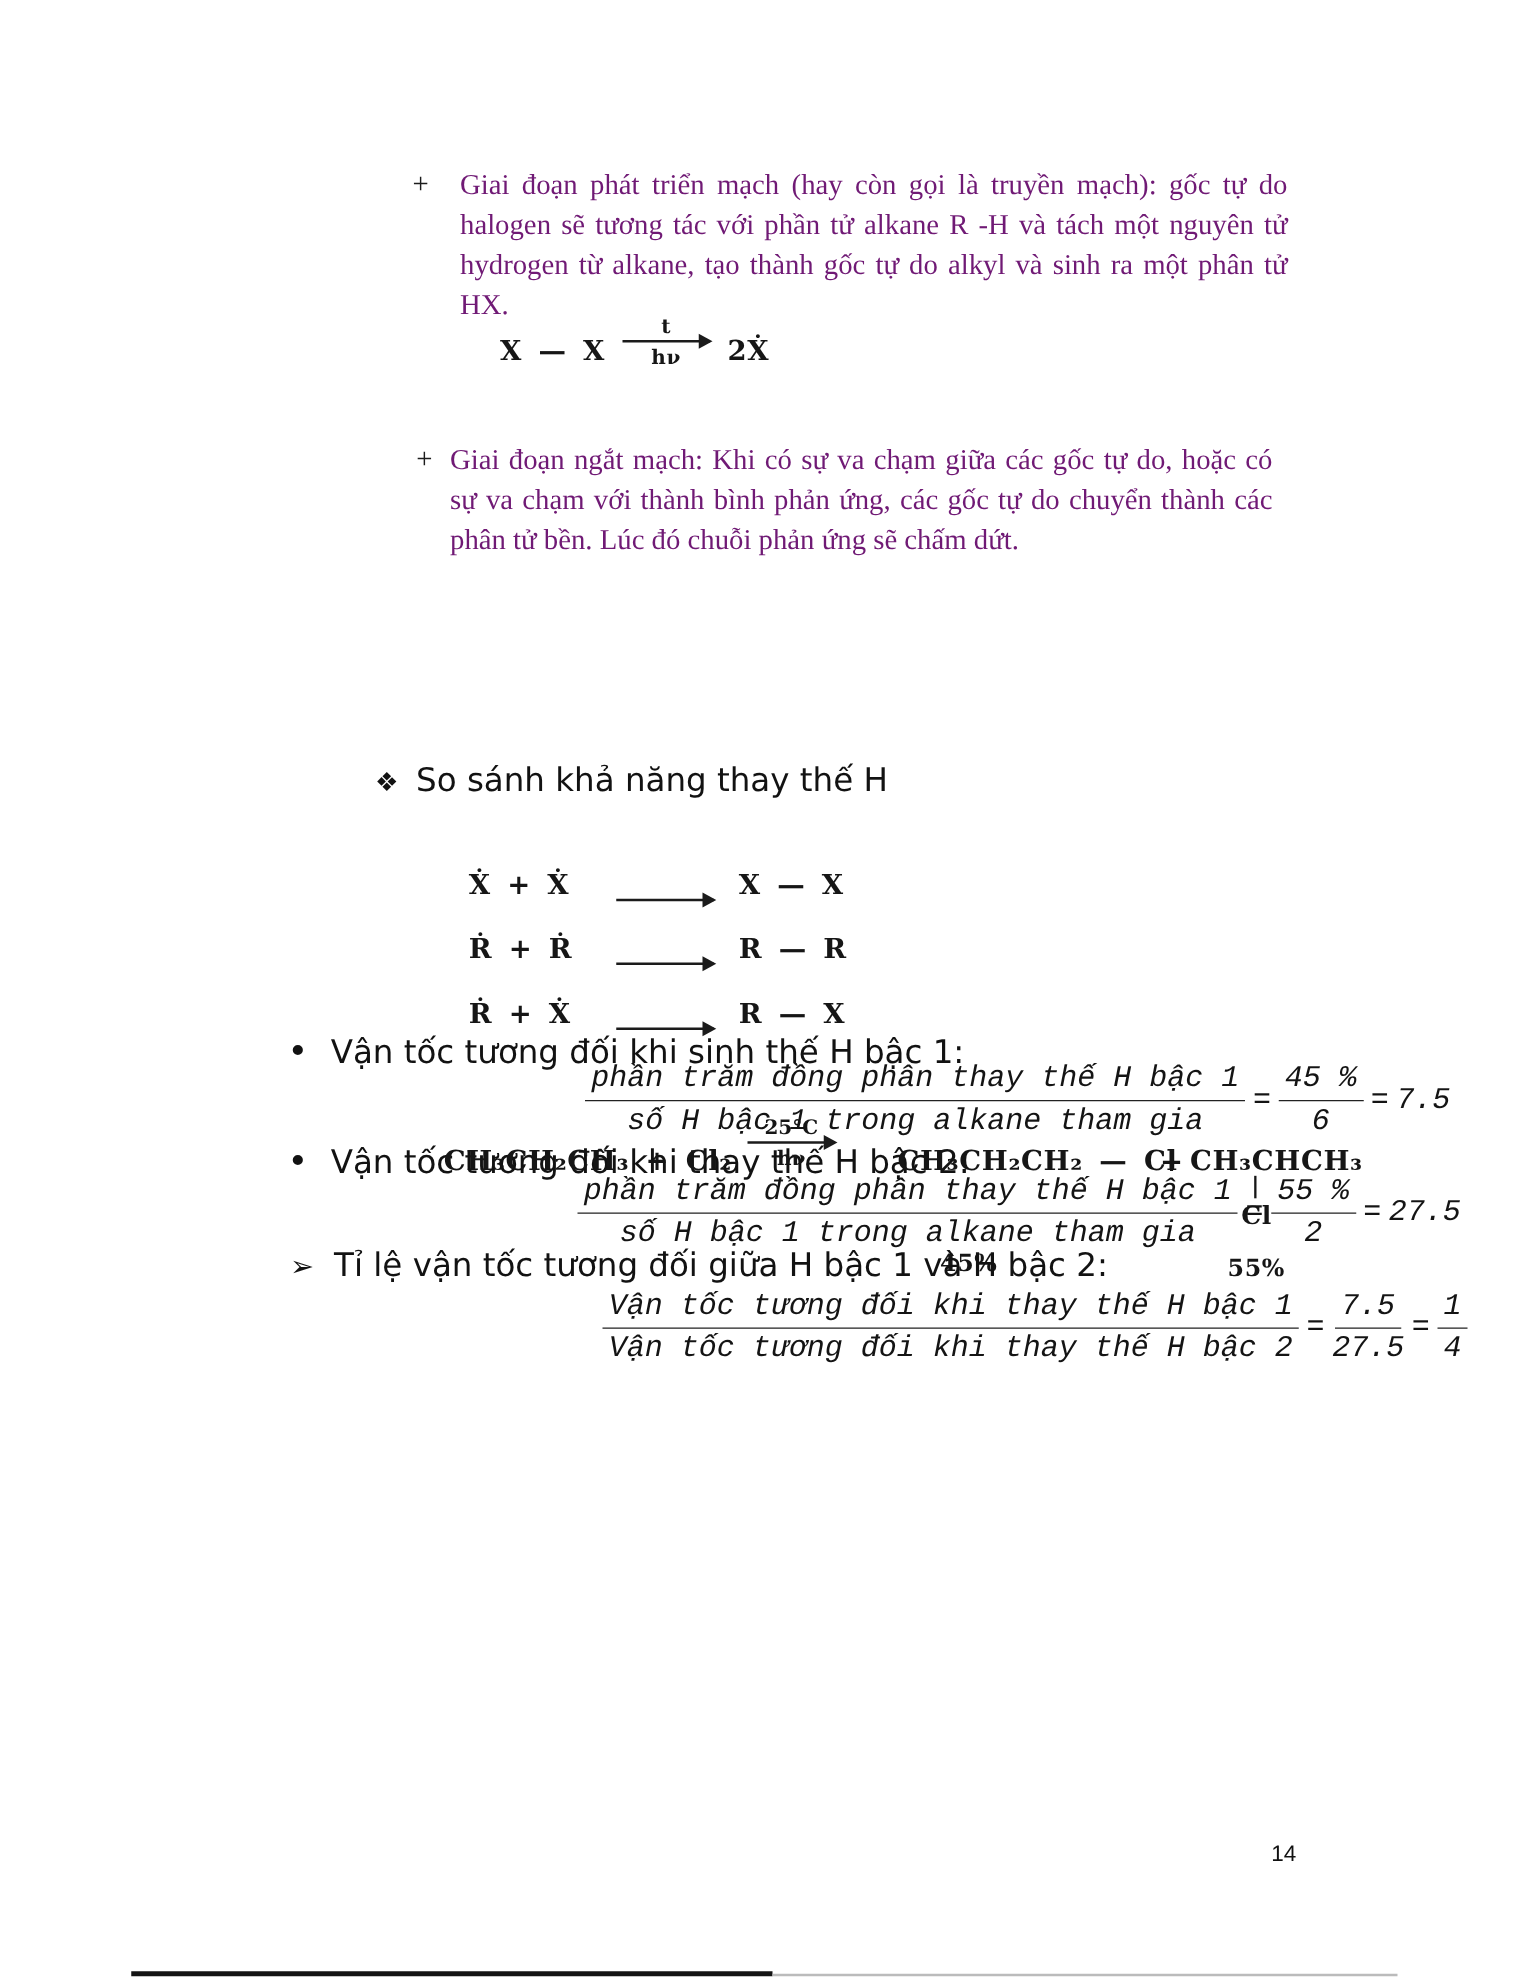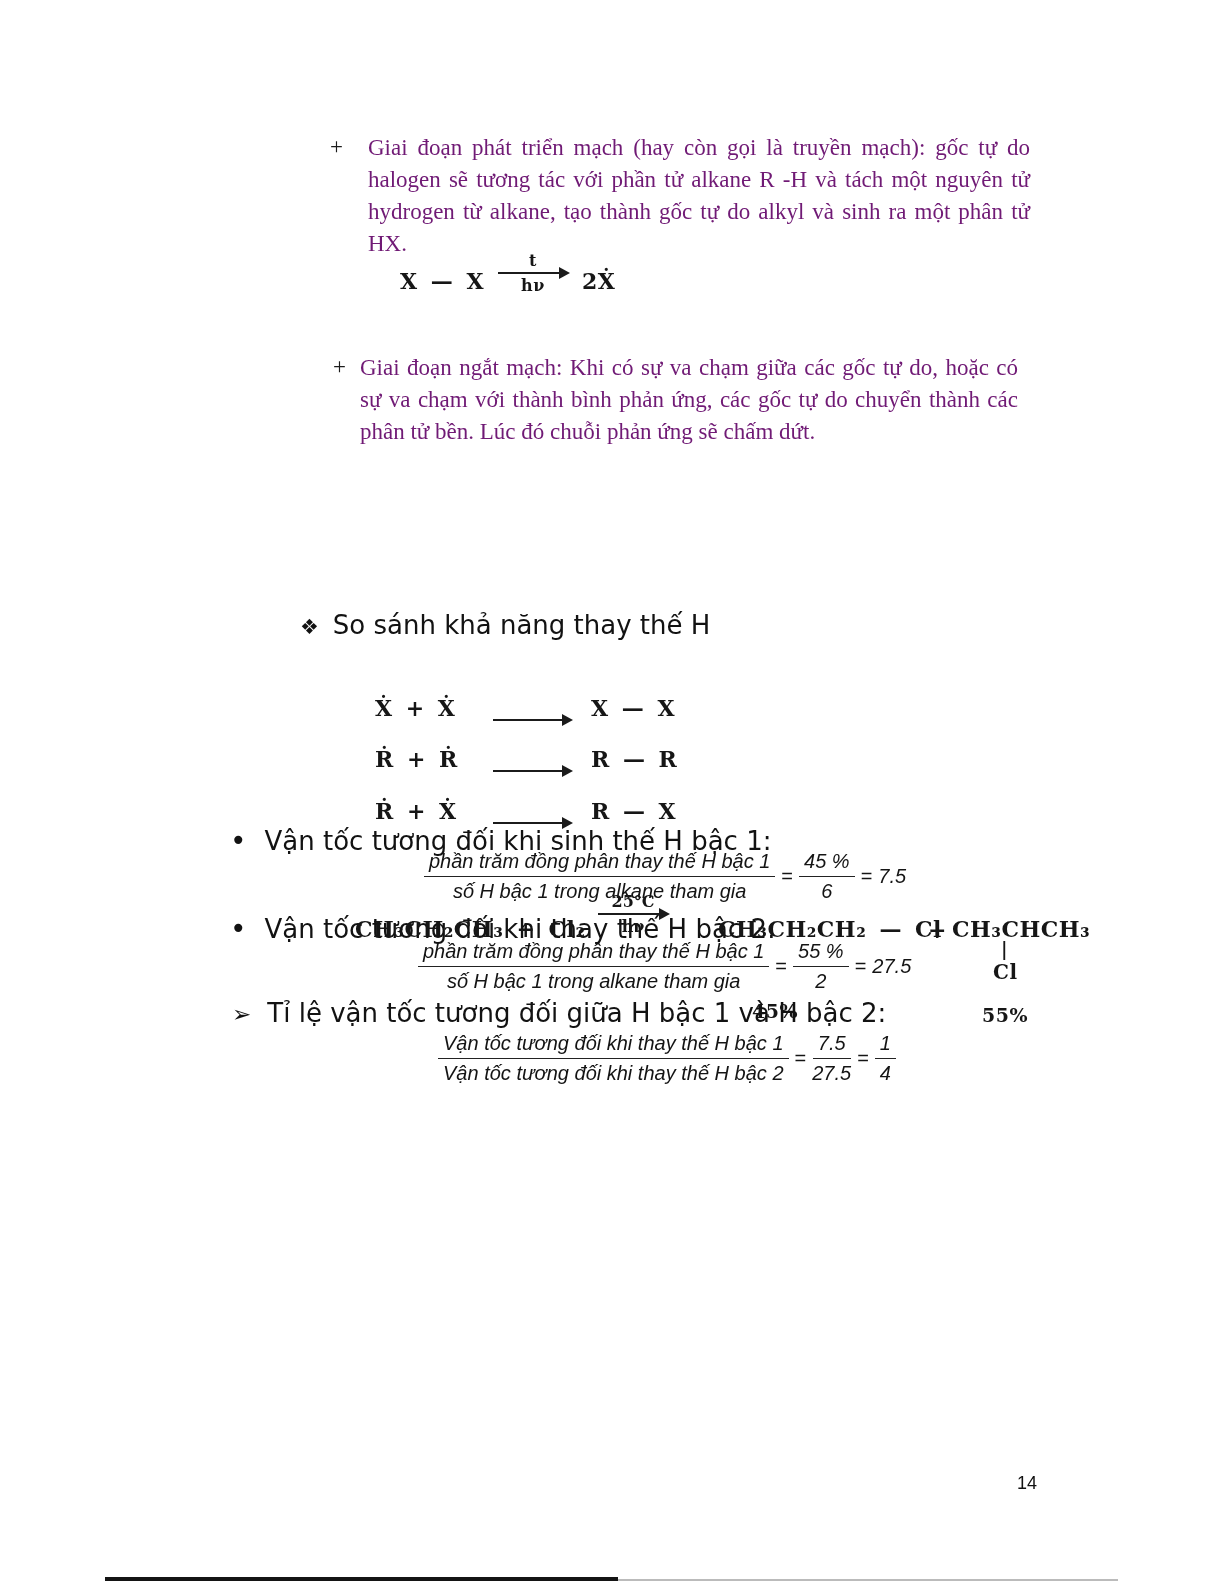--- a/index.html
+++ b/index.html
@@ -26,22 +26,22 @@
   }
 
   
   .sans {
     font-family:"DejaVu Sans","Liberation Sans",sans-serif;
     font-size:26px; color:#121212; white-space:nowrap;
   }
 
   
   .math {
-    font-family:Liberation Sans, sans-serif;
-    font-style:italic; font-size:20px; color:#141414; white-space:nowrap;
+    font-family:Liberation Mono, monospace;
+    font-style:italic; font-size:24px; color:#141414; white-space:nowrap;margin-left:44px;
   }
   .formula-row { display:flex; align-items:center; }
   .frac { display:inline-flex; flex-direction:column; align-items:center; text-align:center; }
   .frac .num { padding:0 5px 3px 5px; border-bottom:1.6px solid #222; }
   .frac .den { padding-top:3px; }
   .eqsign { font-style:normal; padding:0 6px; }
 
   
   .arrow {
     position:relative; display:inline-block;

